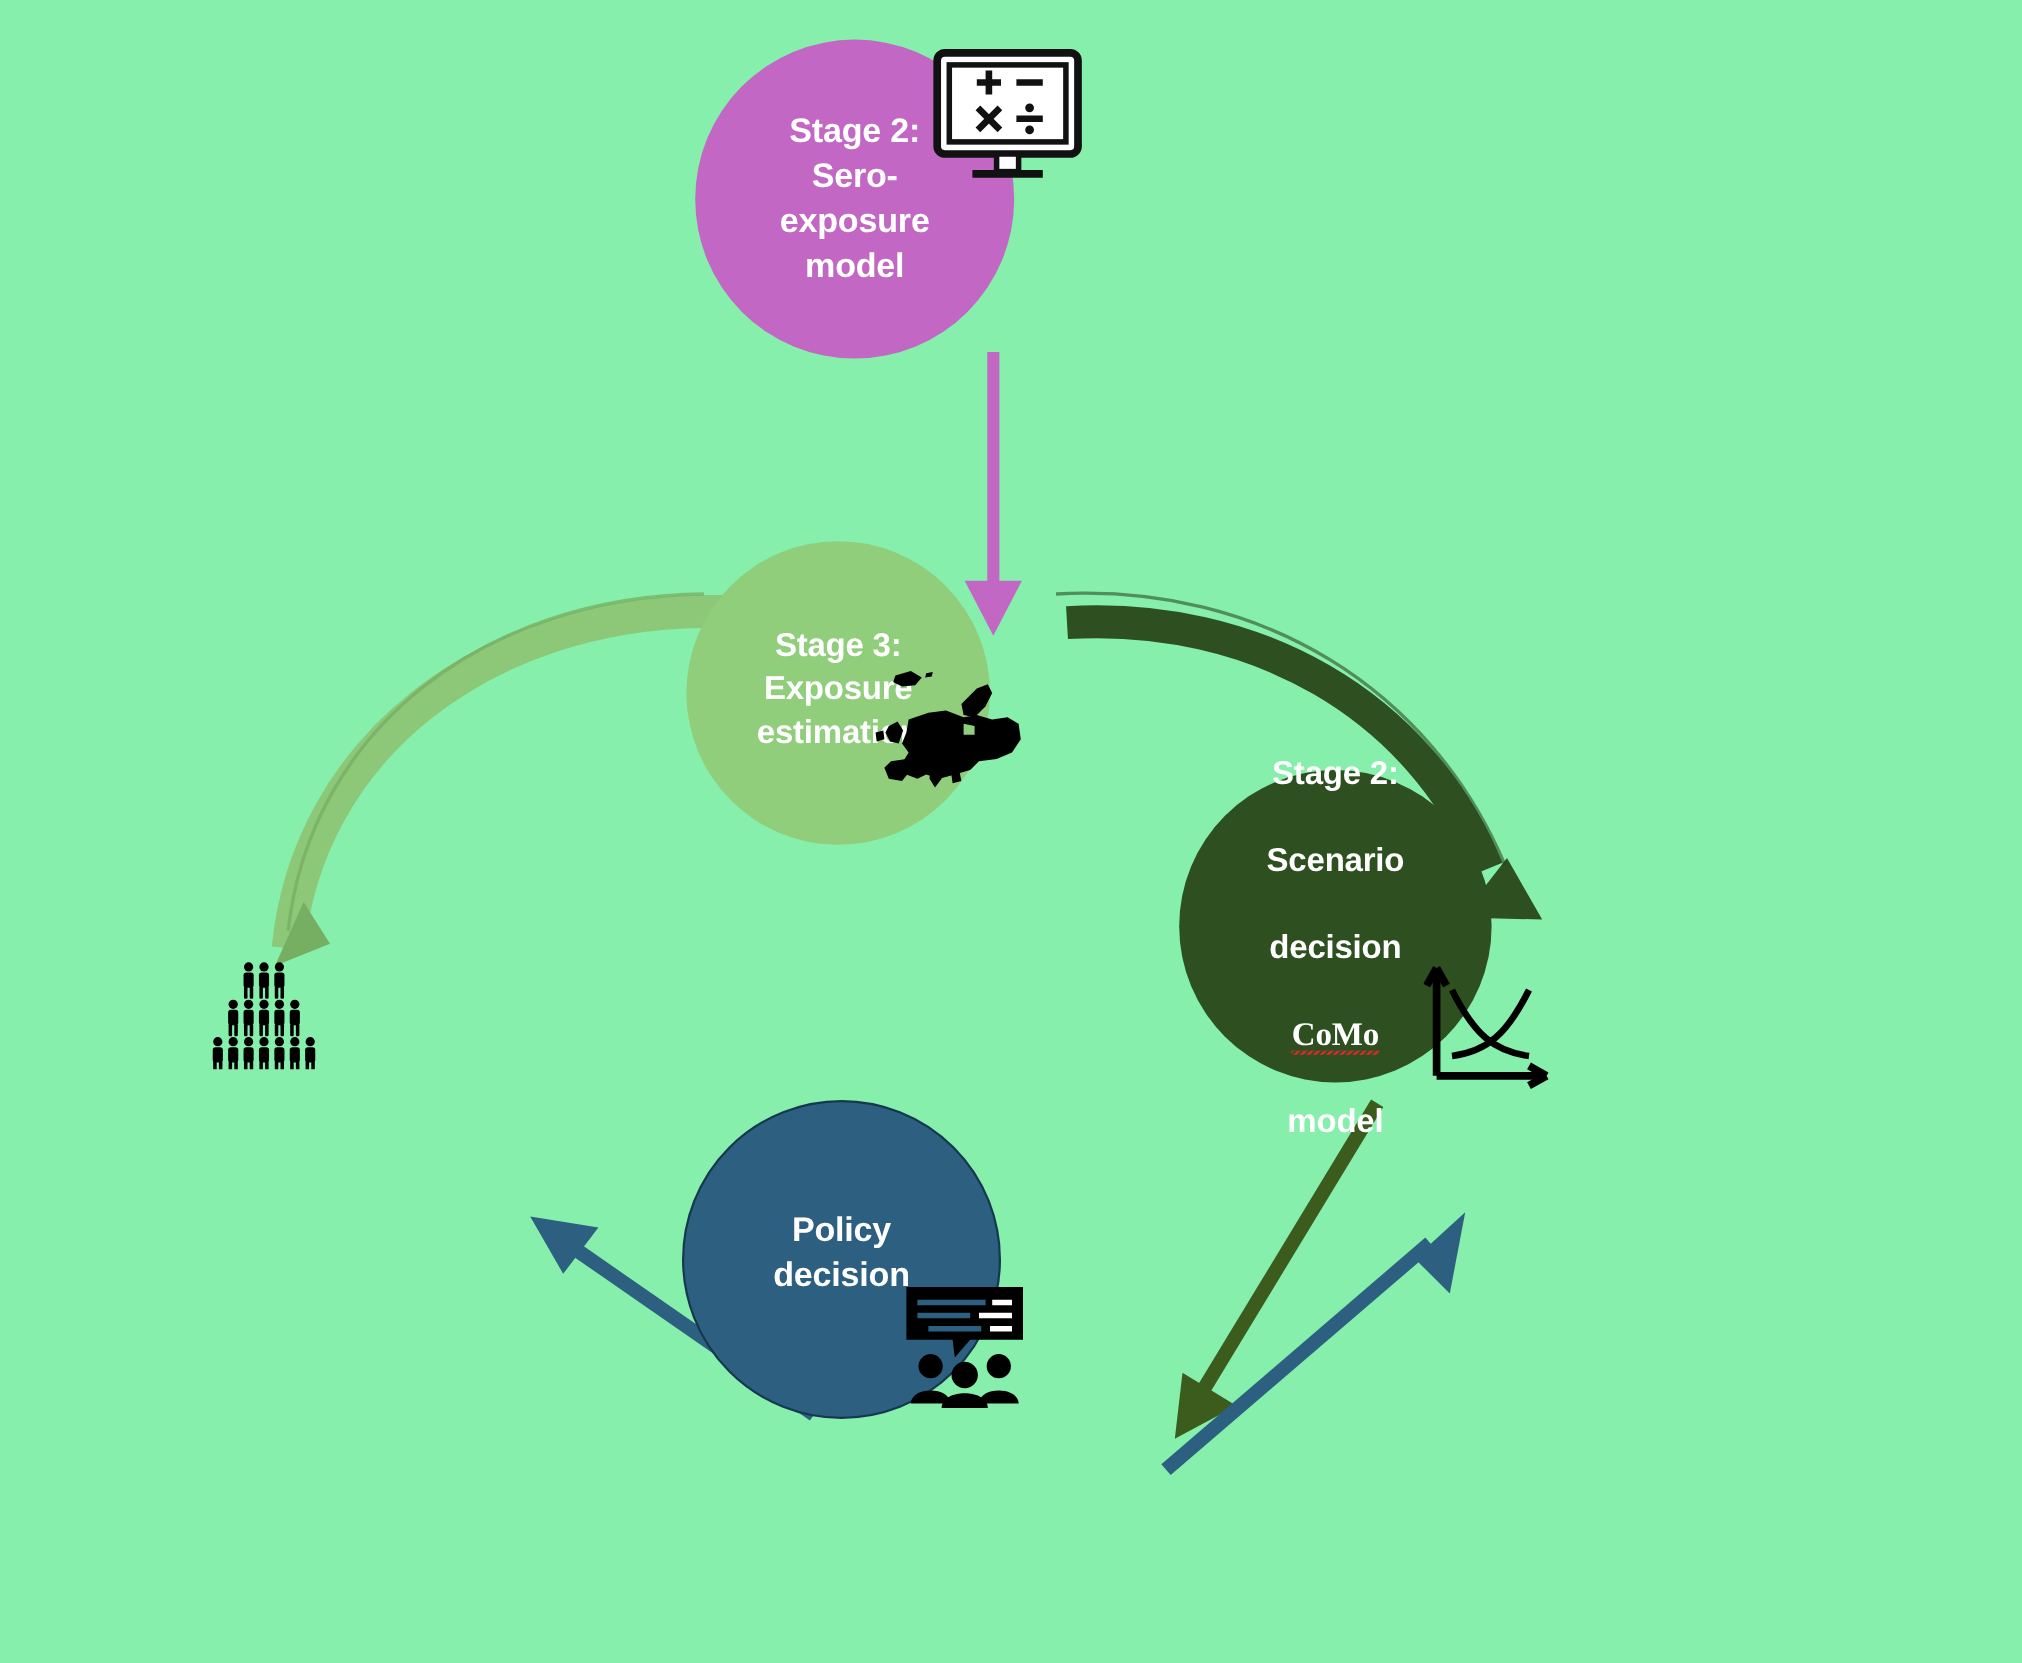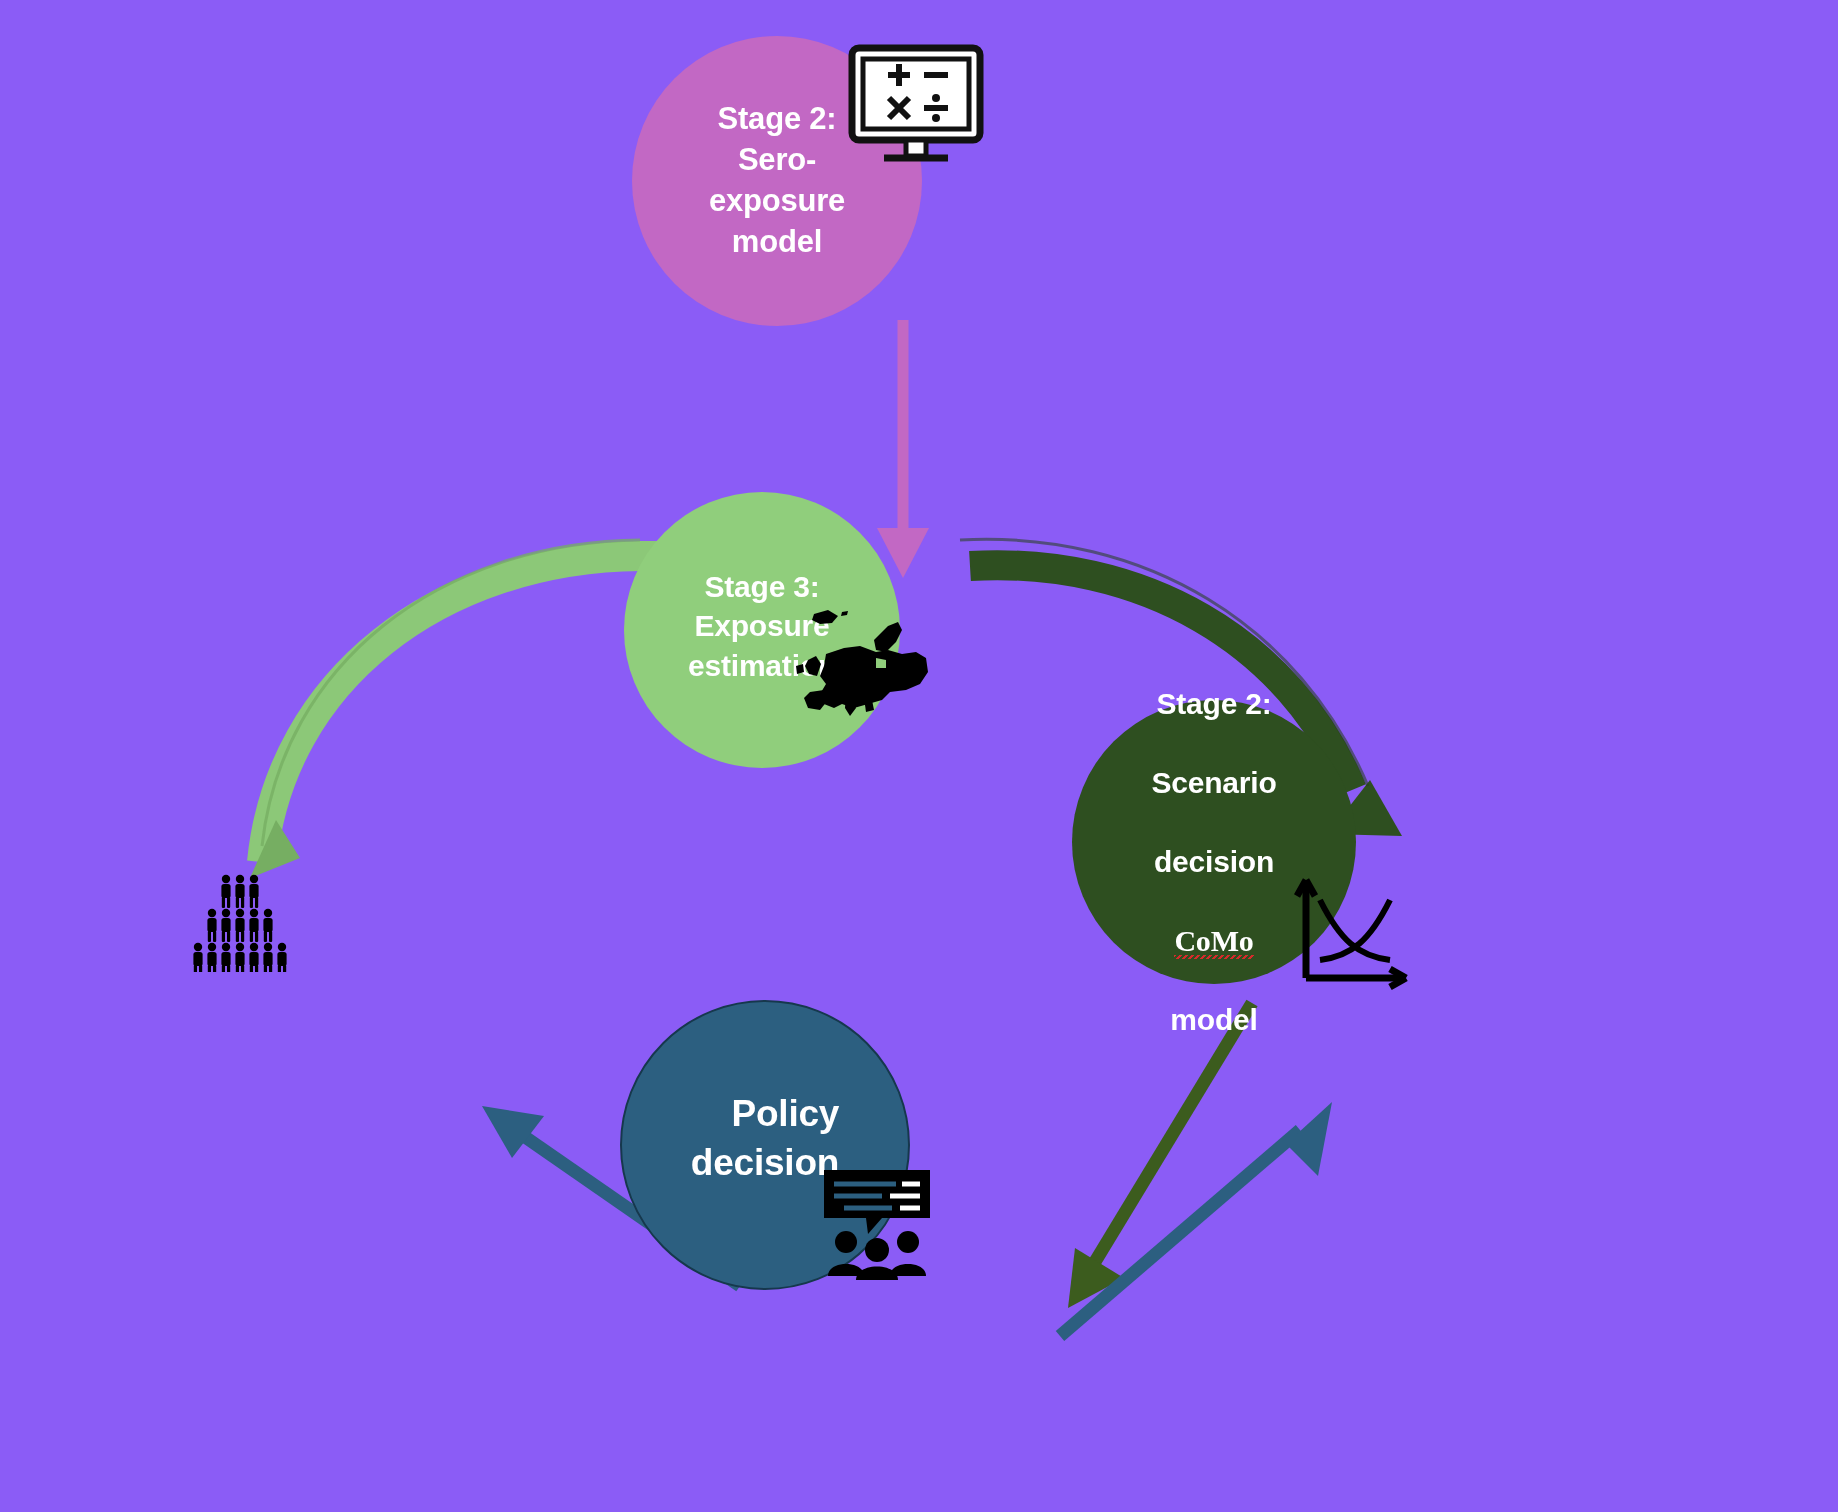--- a/index.html
+++ b/index.html
@@ -10,21 +10,21 @@
   body {
     font-family: "Liberation Sans", sans-serif;
     width: 1838px;
     height: 1512px;
     overflow: hidden;
   }
   #diagram-root {
     position: relative;
     width: 1838px;
     height: 1512px;
-    background: #8b5cf6;
+    background: #86efac;
   }
   .svg-layer {
     position: absolute;
     top: 0;
     left: 0;
     width: 1838px;
     height: 1512px;
   }
   .node {
     position: absolute;
@@ -100,23 +100,22 @@
 
   
   #node-policy {
     left: 620px; top: 1000px;
     width: 290px; height: 290px;
     background: #2C5F80;
     border: 2px solid #16384d;
   }
   #node-policy .node-label {
     color: #ffffff;
-    font-size: 37px;
+    font-size: 31px;
     transform: translateY(-6px);
-    text-align: right;
   }
 
   
   .icon-abs { position: absolute; }
   #icon-monitor   { left: 848px;  top: 44px;   width: 136px; height: 124px; }
   #icon-europe    { left: 790px;  top: 604px;  width: 140px; height: 122px; }
   #icon-people    { left: 188px;  top: 868px;  width: 104px; height: 104px; }
   #icon-curve     { left: 1294px; top: 872px;  width: 124px; height: 124px; }
   #icon-meeting   { left: 820px;  top: 1166px; width: 114px; height: 114px; }
 </style>

